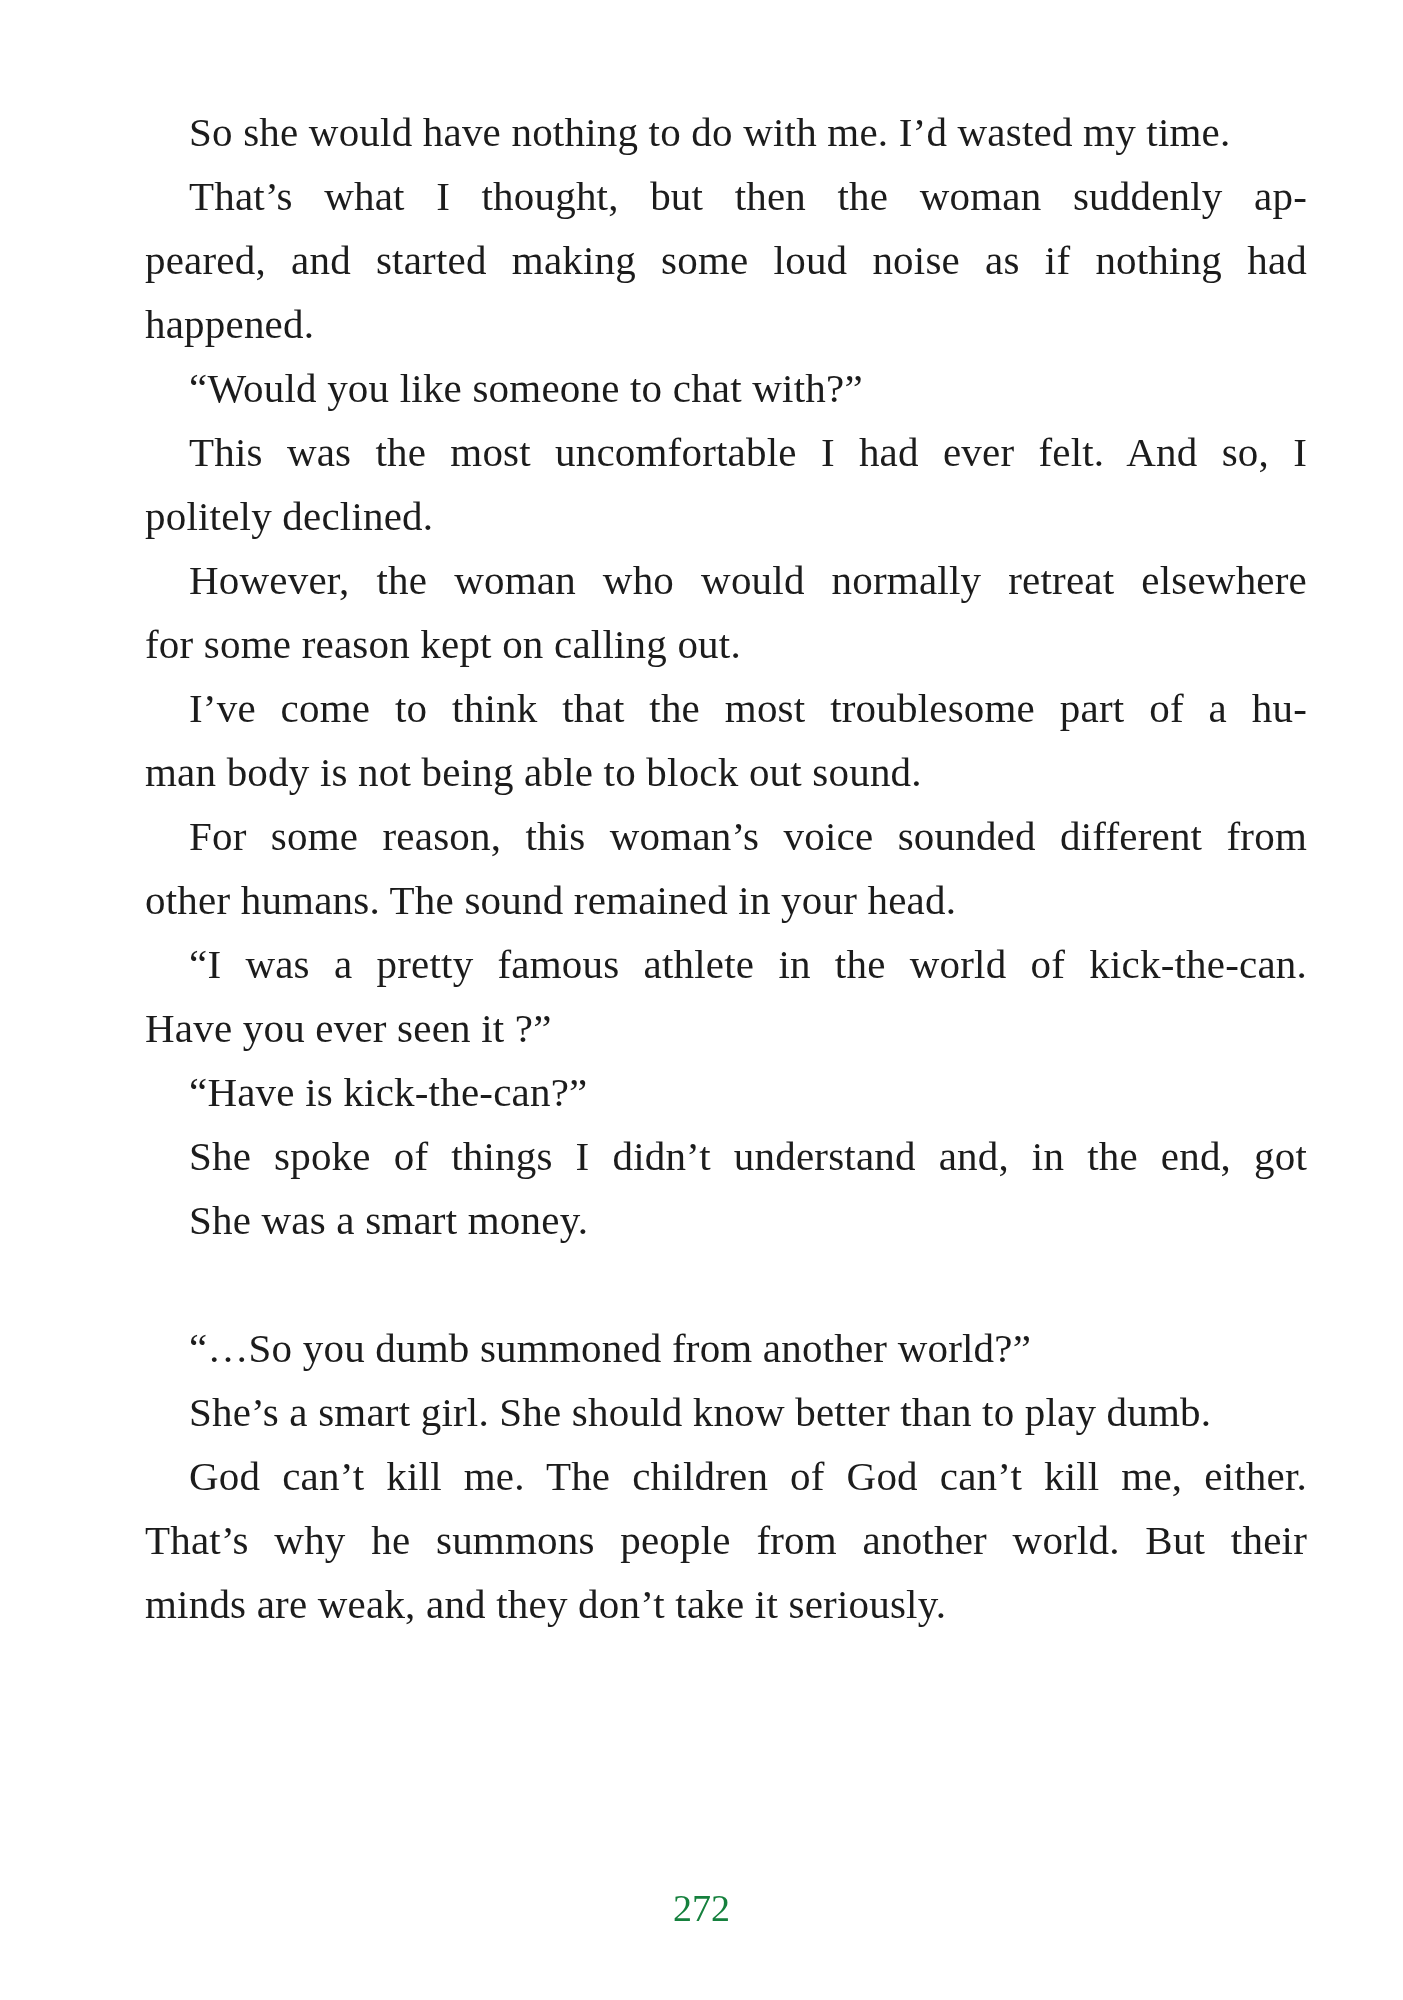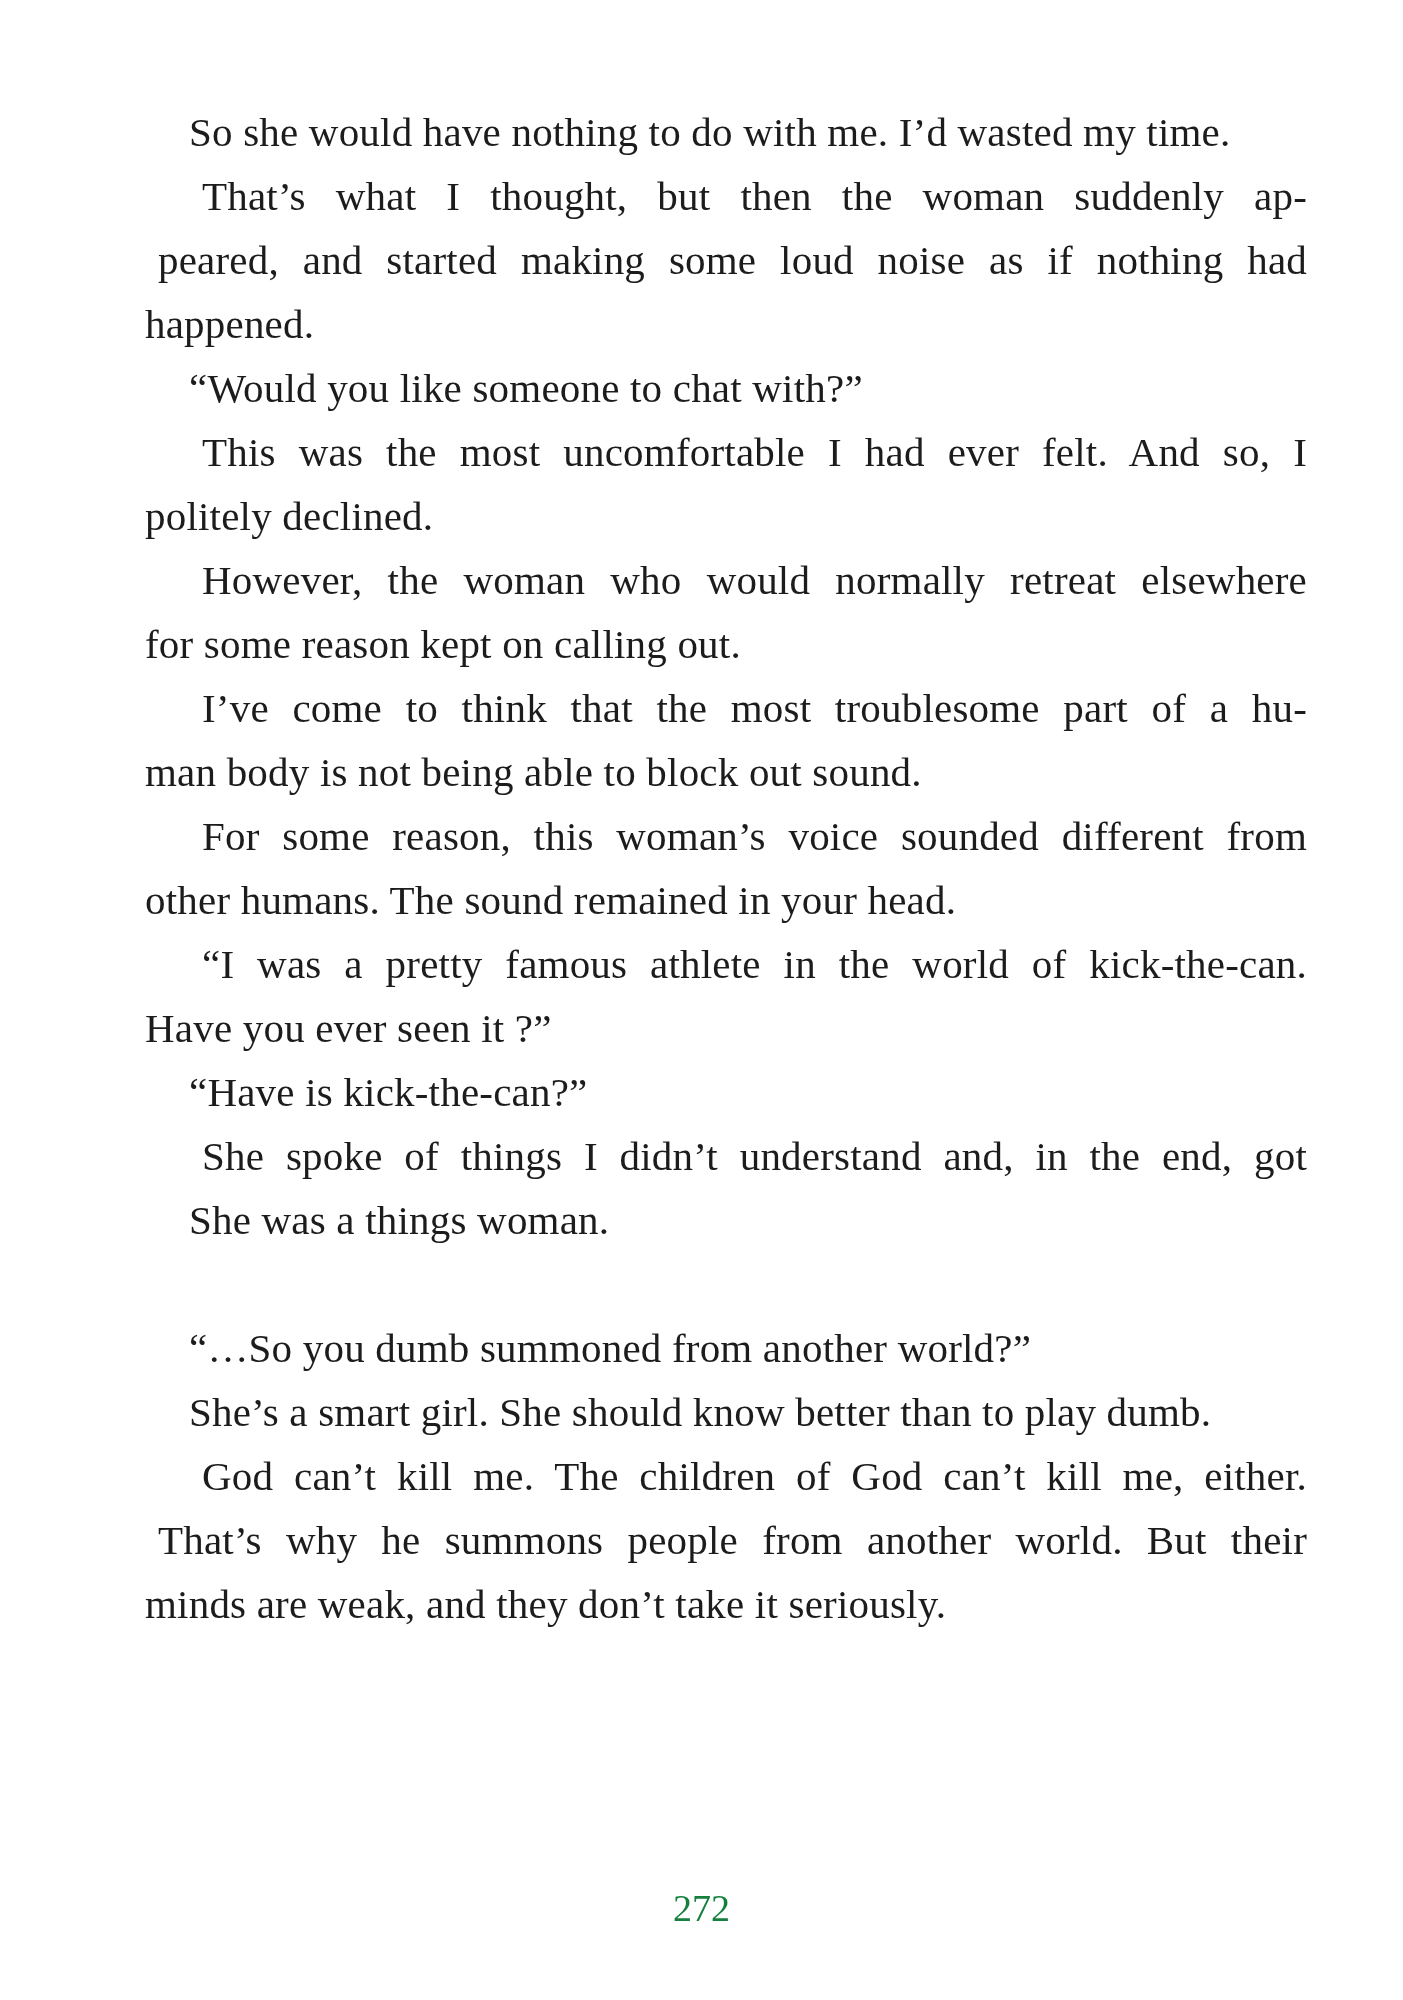--- a/index.html
+++ b/index.html
@@ -33,21 +33,20 @@
     white-space: normal;
   }
   .line.indent {
     padding-left: 44px;
   }
   .line.justify {
     white-space: normal;
     text-align: justify;
     text-align-last: justify;
     text-justify: inter-word;
-    margin-left: 13px;
   }
   .page-number {
     position: absolute;
     left: 0;
     top: 1885px;
     width: 100%;
     text-align: center;
     font-size: 38px;
     line-height: 46px;
     color: #15803d;
@@ -68,21 +67,21 @@
       <div class="line indent justify">However, the woman who would normally retreat elsewhere</div>
       <div class="line">for some reason kept on calling out.</div>
       <div class="line indent justify">I’ve come to think that the most troublesome part of a hu-</div>
       <div class="line">man body is not being able to block out sound.</div>
       <div class="line indent justify">For some reason, this woman’s voice sounded different from</div>
       <div class="line">other humans. The sound remained in your head.</div>
       <div class="line indent justify">“I was a pretty famous athlete in the world of kick-the-can.</div>
       <div class="line">Have you ever seen it ?”</div>
       <div class="line indent">“Have is kick-the-can?”</div>
       <div class="line indent justify">She spoke of things I didn’t understand and, in the end, got</div>
-      <div class="line indent">She was a things woman.</div>
+      <div class="line indent">She was a smart money.</div>
       <div class="line blank"></div>
       <div class="line indent">“…So you dumb summoned from another world?”</div>
       <div class="line indent">She’s a smart girl. She should know better than to play dumb.</div>
       <div class="line indent justify">God can’t kill me. The children of God can’t kill me, either.</div>
       <div class="line justify">That’s why he summons people from another world. But their</div>
       <div class="line">minds are weak, and they don’t take it seriously.</div>
     </div>
   <div class="page-number">272</div>
 </div>
 

